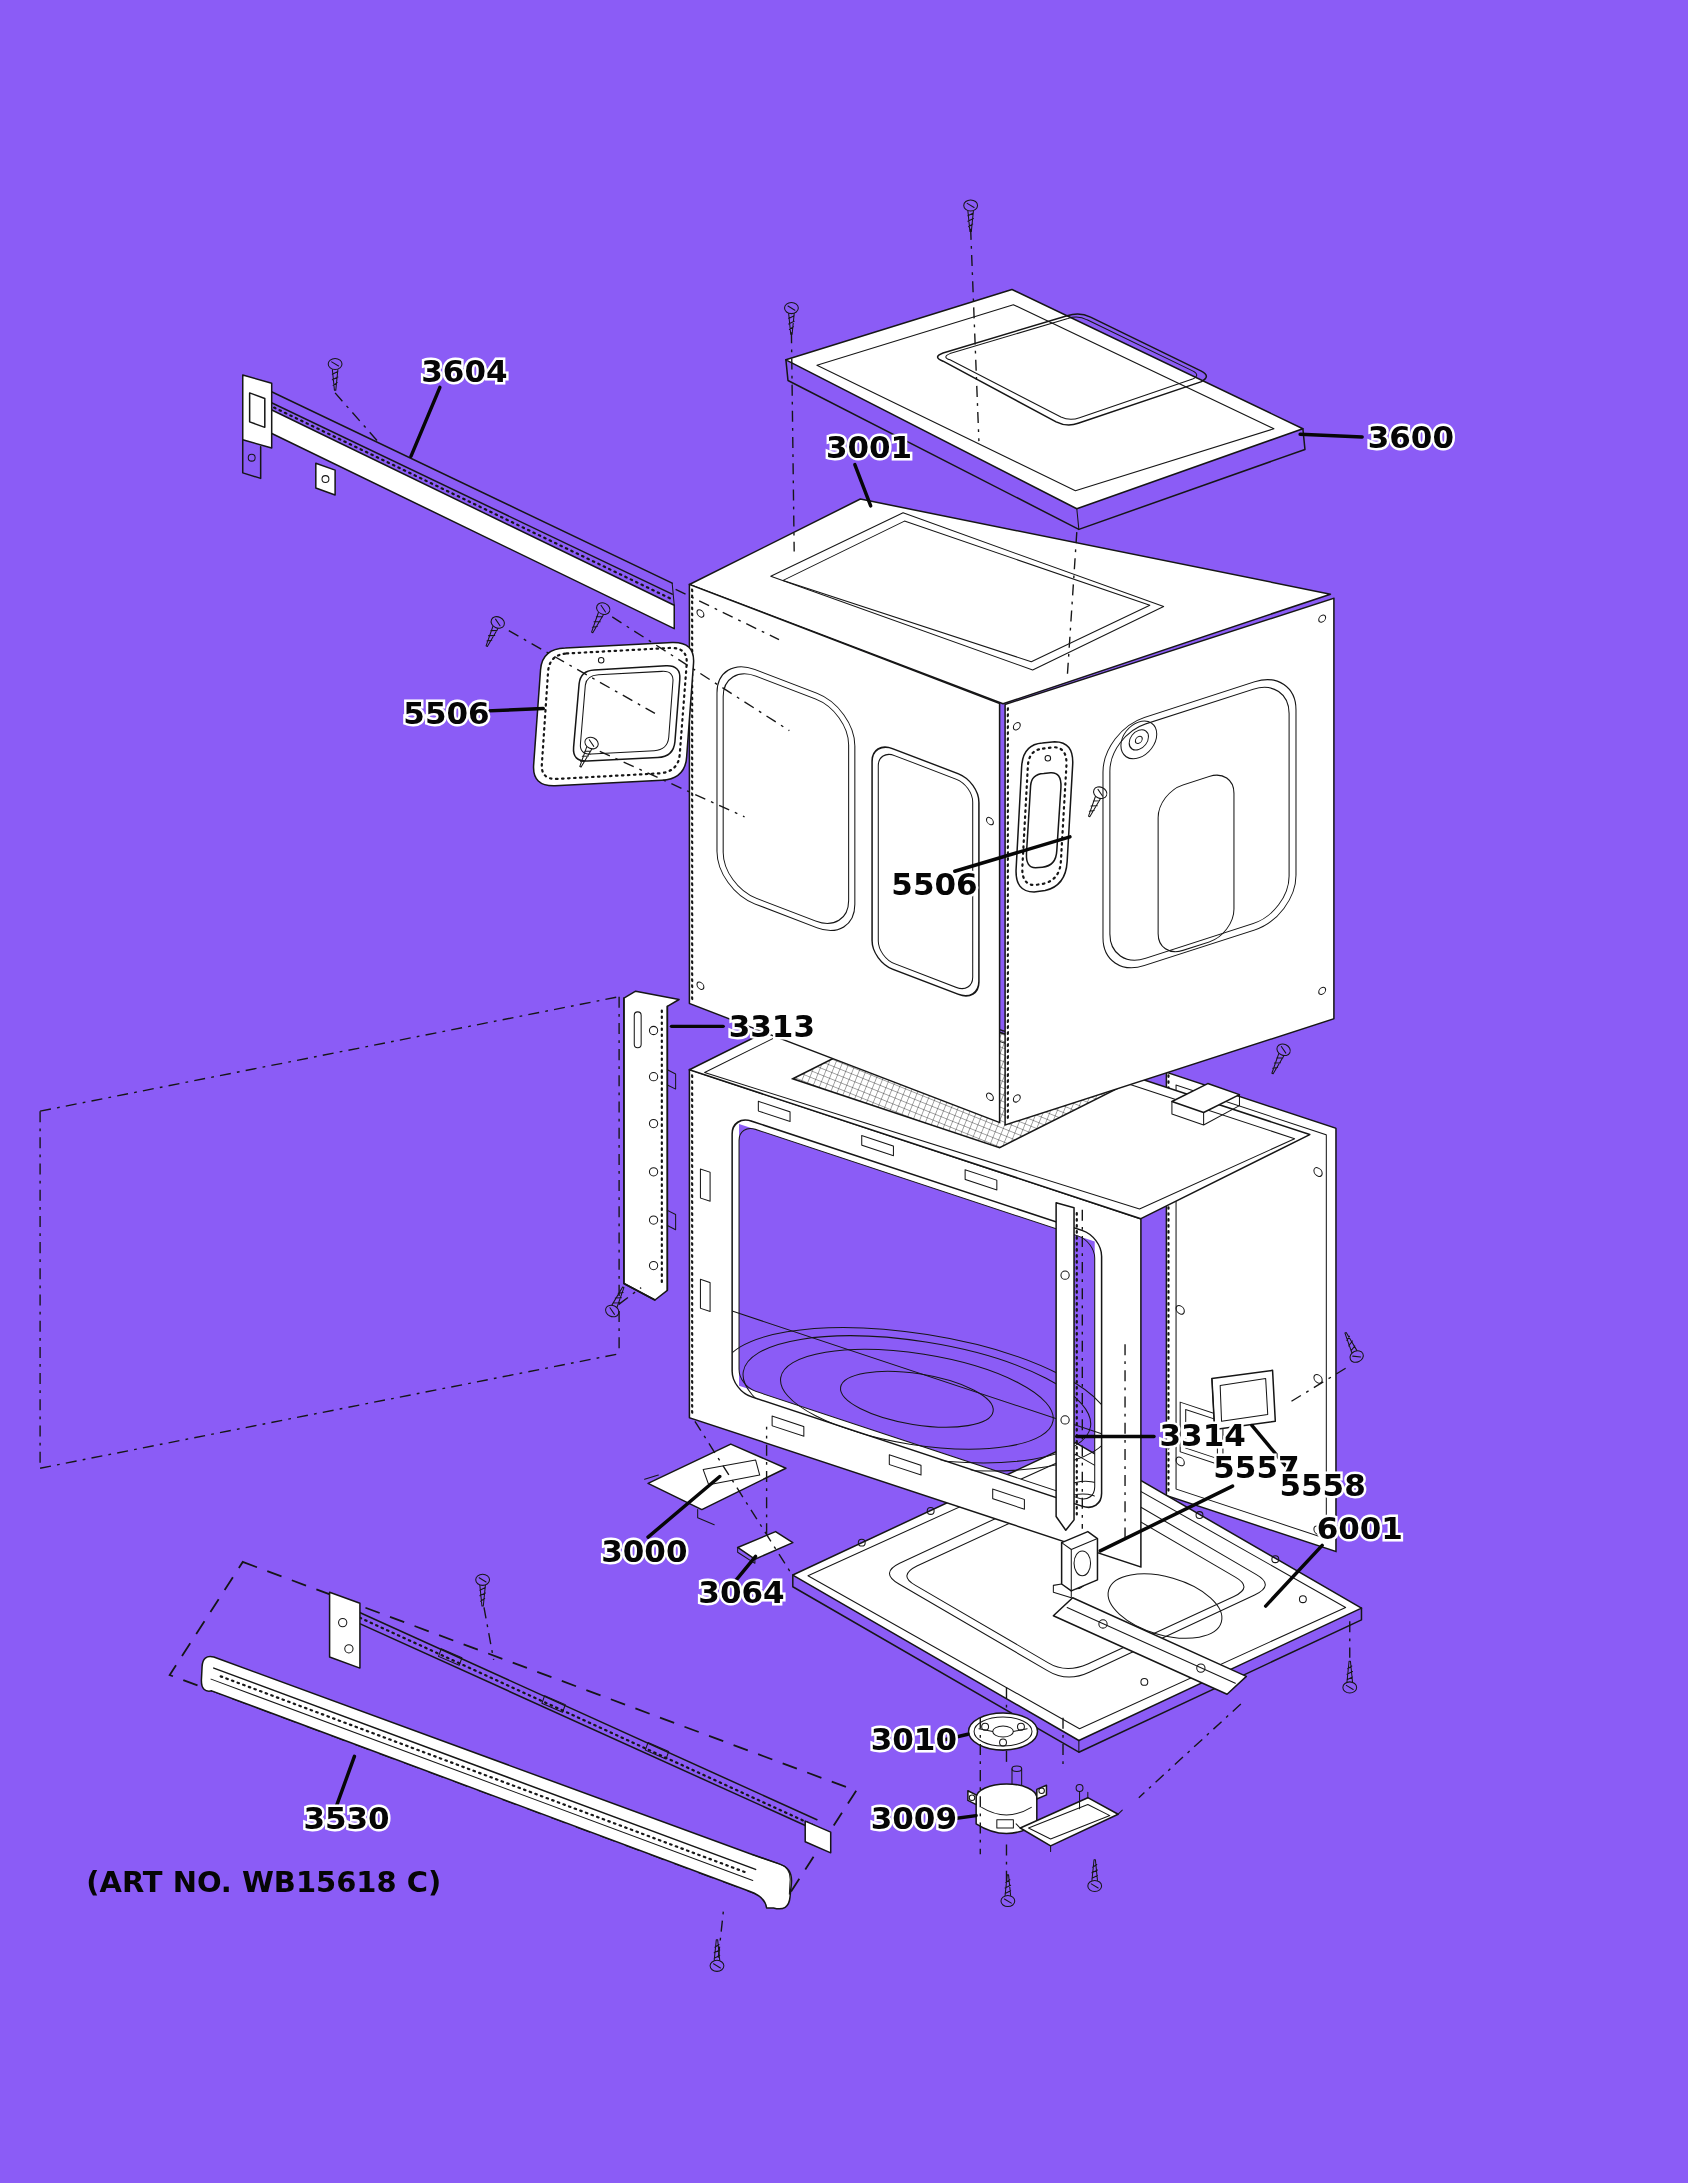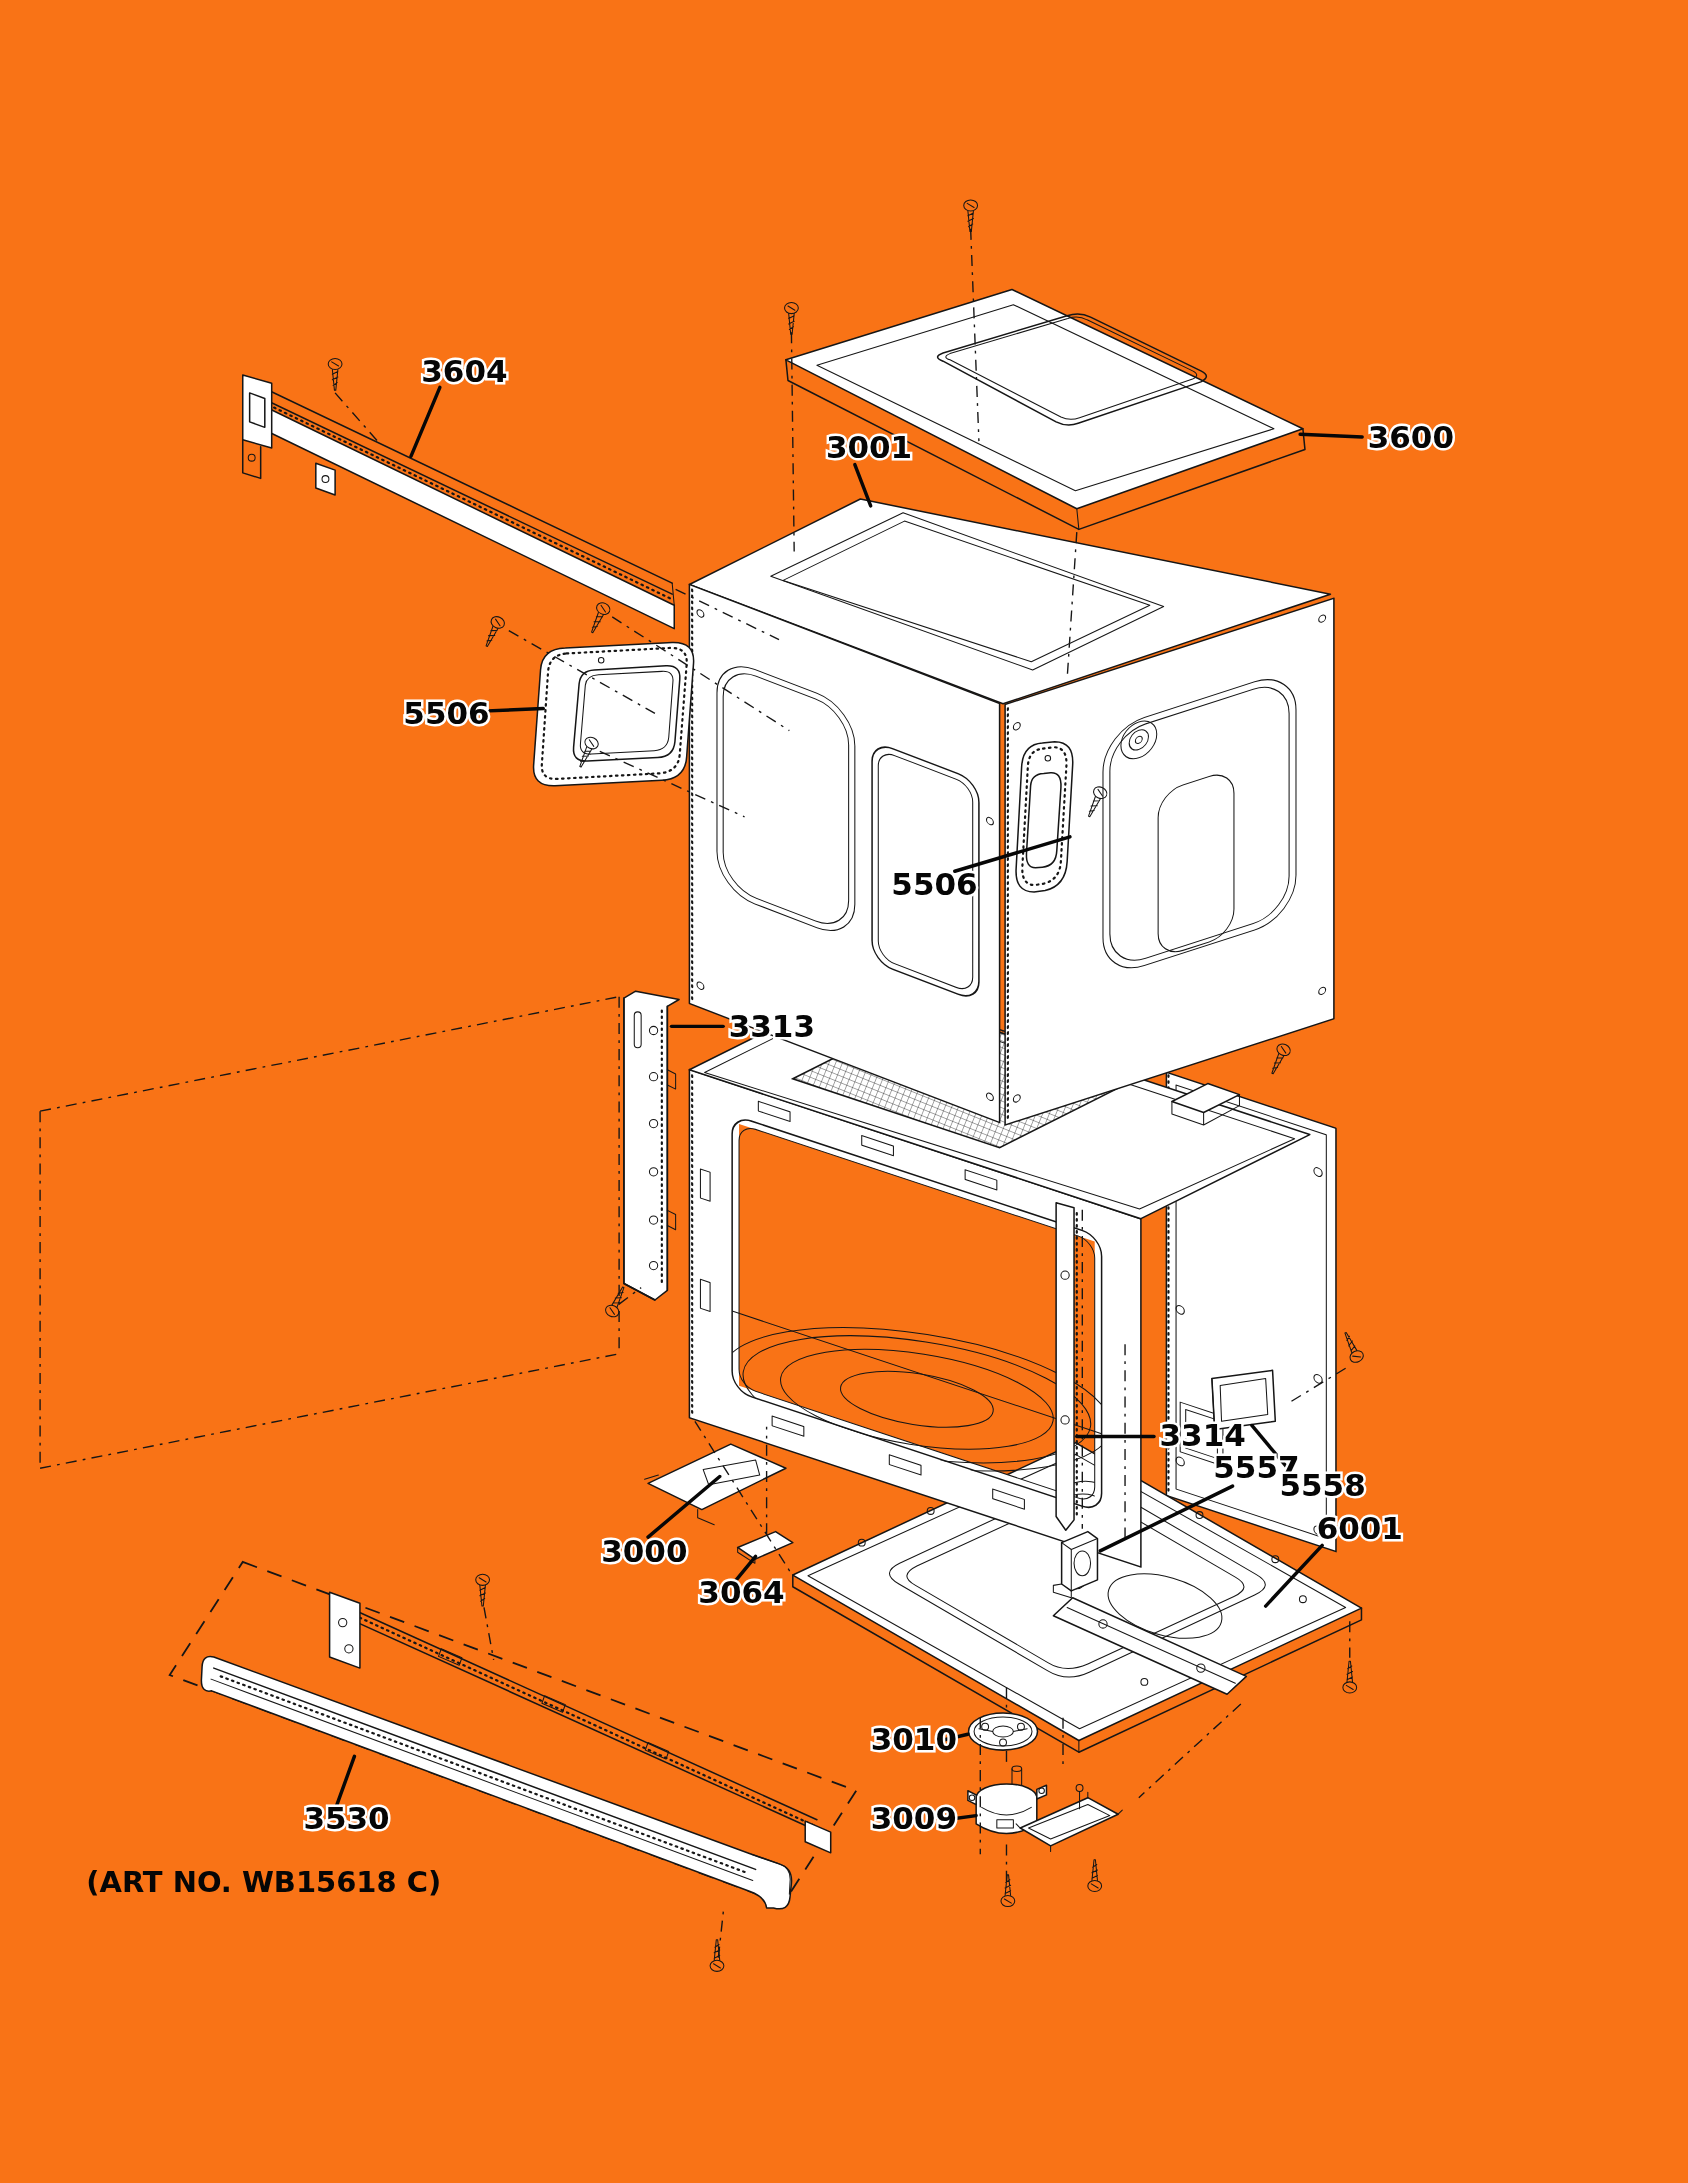--- a/index.html
+++ b/index.html
@@ -1,16 +1,16 @@
 <!DOCTYPE html>
 <html style="font-size:11px"><head>
 <meta charset="utf-8">
 <style>
   html,body { margin:0; padding:0; background:#ffffff; }
-  .page { position:relative; width:1689px; height:2183px; background:#f97316; overflow:hidden; }
+  .page { position:relative; width:1689px; height:2183px; background:#8b5cf6; overflow:hidden; }
   svg { display:block; }
   .ln   { fill:none; stroke:#161616; stroke-width:2.2; stroke-linejoin:round; stroke-linecap:round; }
   .thin { stroke-width:1.5; }
   .fw   { fill:#ffffff; stroke:#161616; stroke-width:2.2; stroke-linejoin:round; }
   .nofill { fill:none; }
   .dd  { fill:none; stroke:#161616; stroke-width:2;   stroke-dasharray:16 9 4 9; }
   .dsh { fill:none; stroke:#161616; stroke-width:2.6; stroke-dasharray:22 16; }
   .stp { fill:none; stroke:#161616; stroke-width:3.2; stroke-dasharray:2.2 6.5; stroke-linecap:round; }
   .ldr { fill:none; stroke:#070707; stroke-width:5;   stroke-linecap:round; }
   .lbl { font-family:"DejaVu Sans", sans-serif; font-weight:bold; font-size:45px; fill:#060606;

